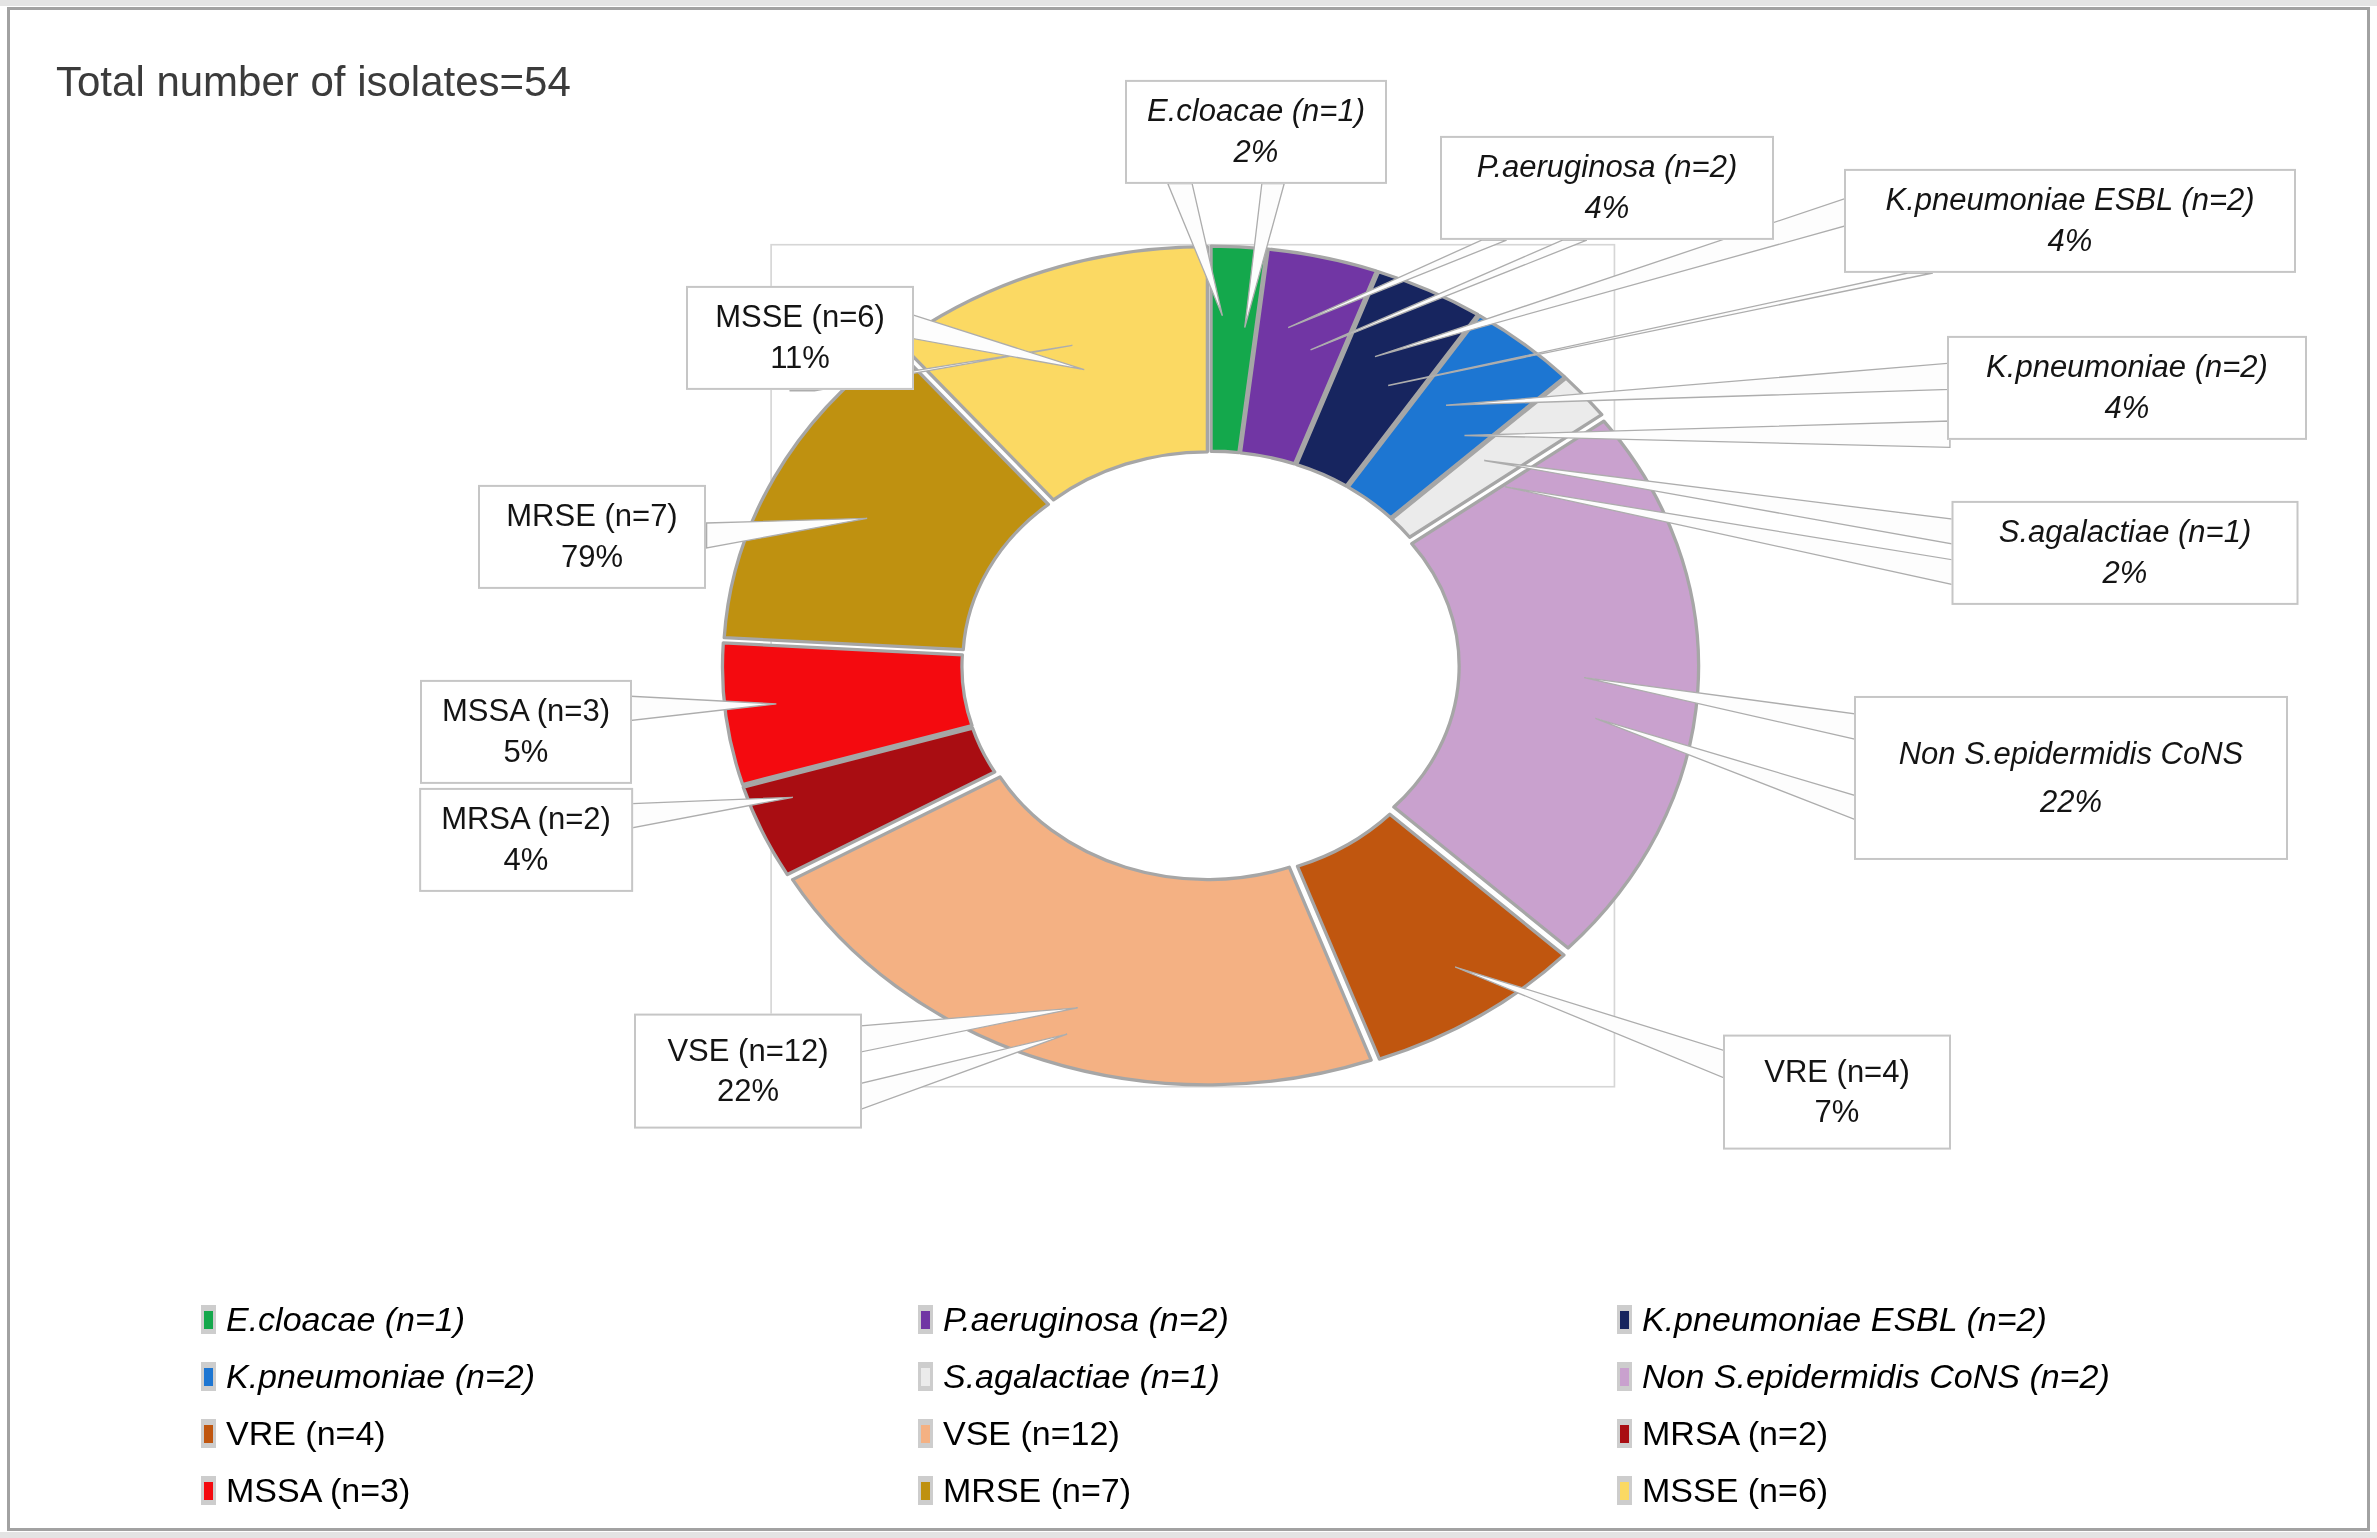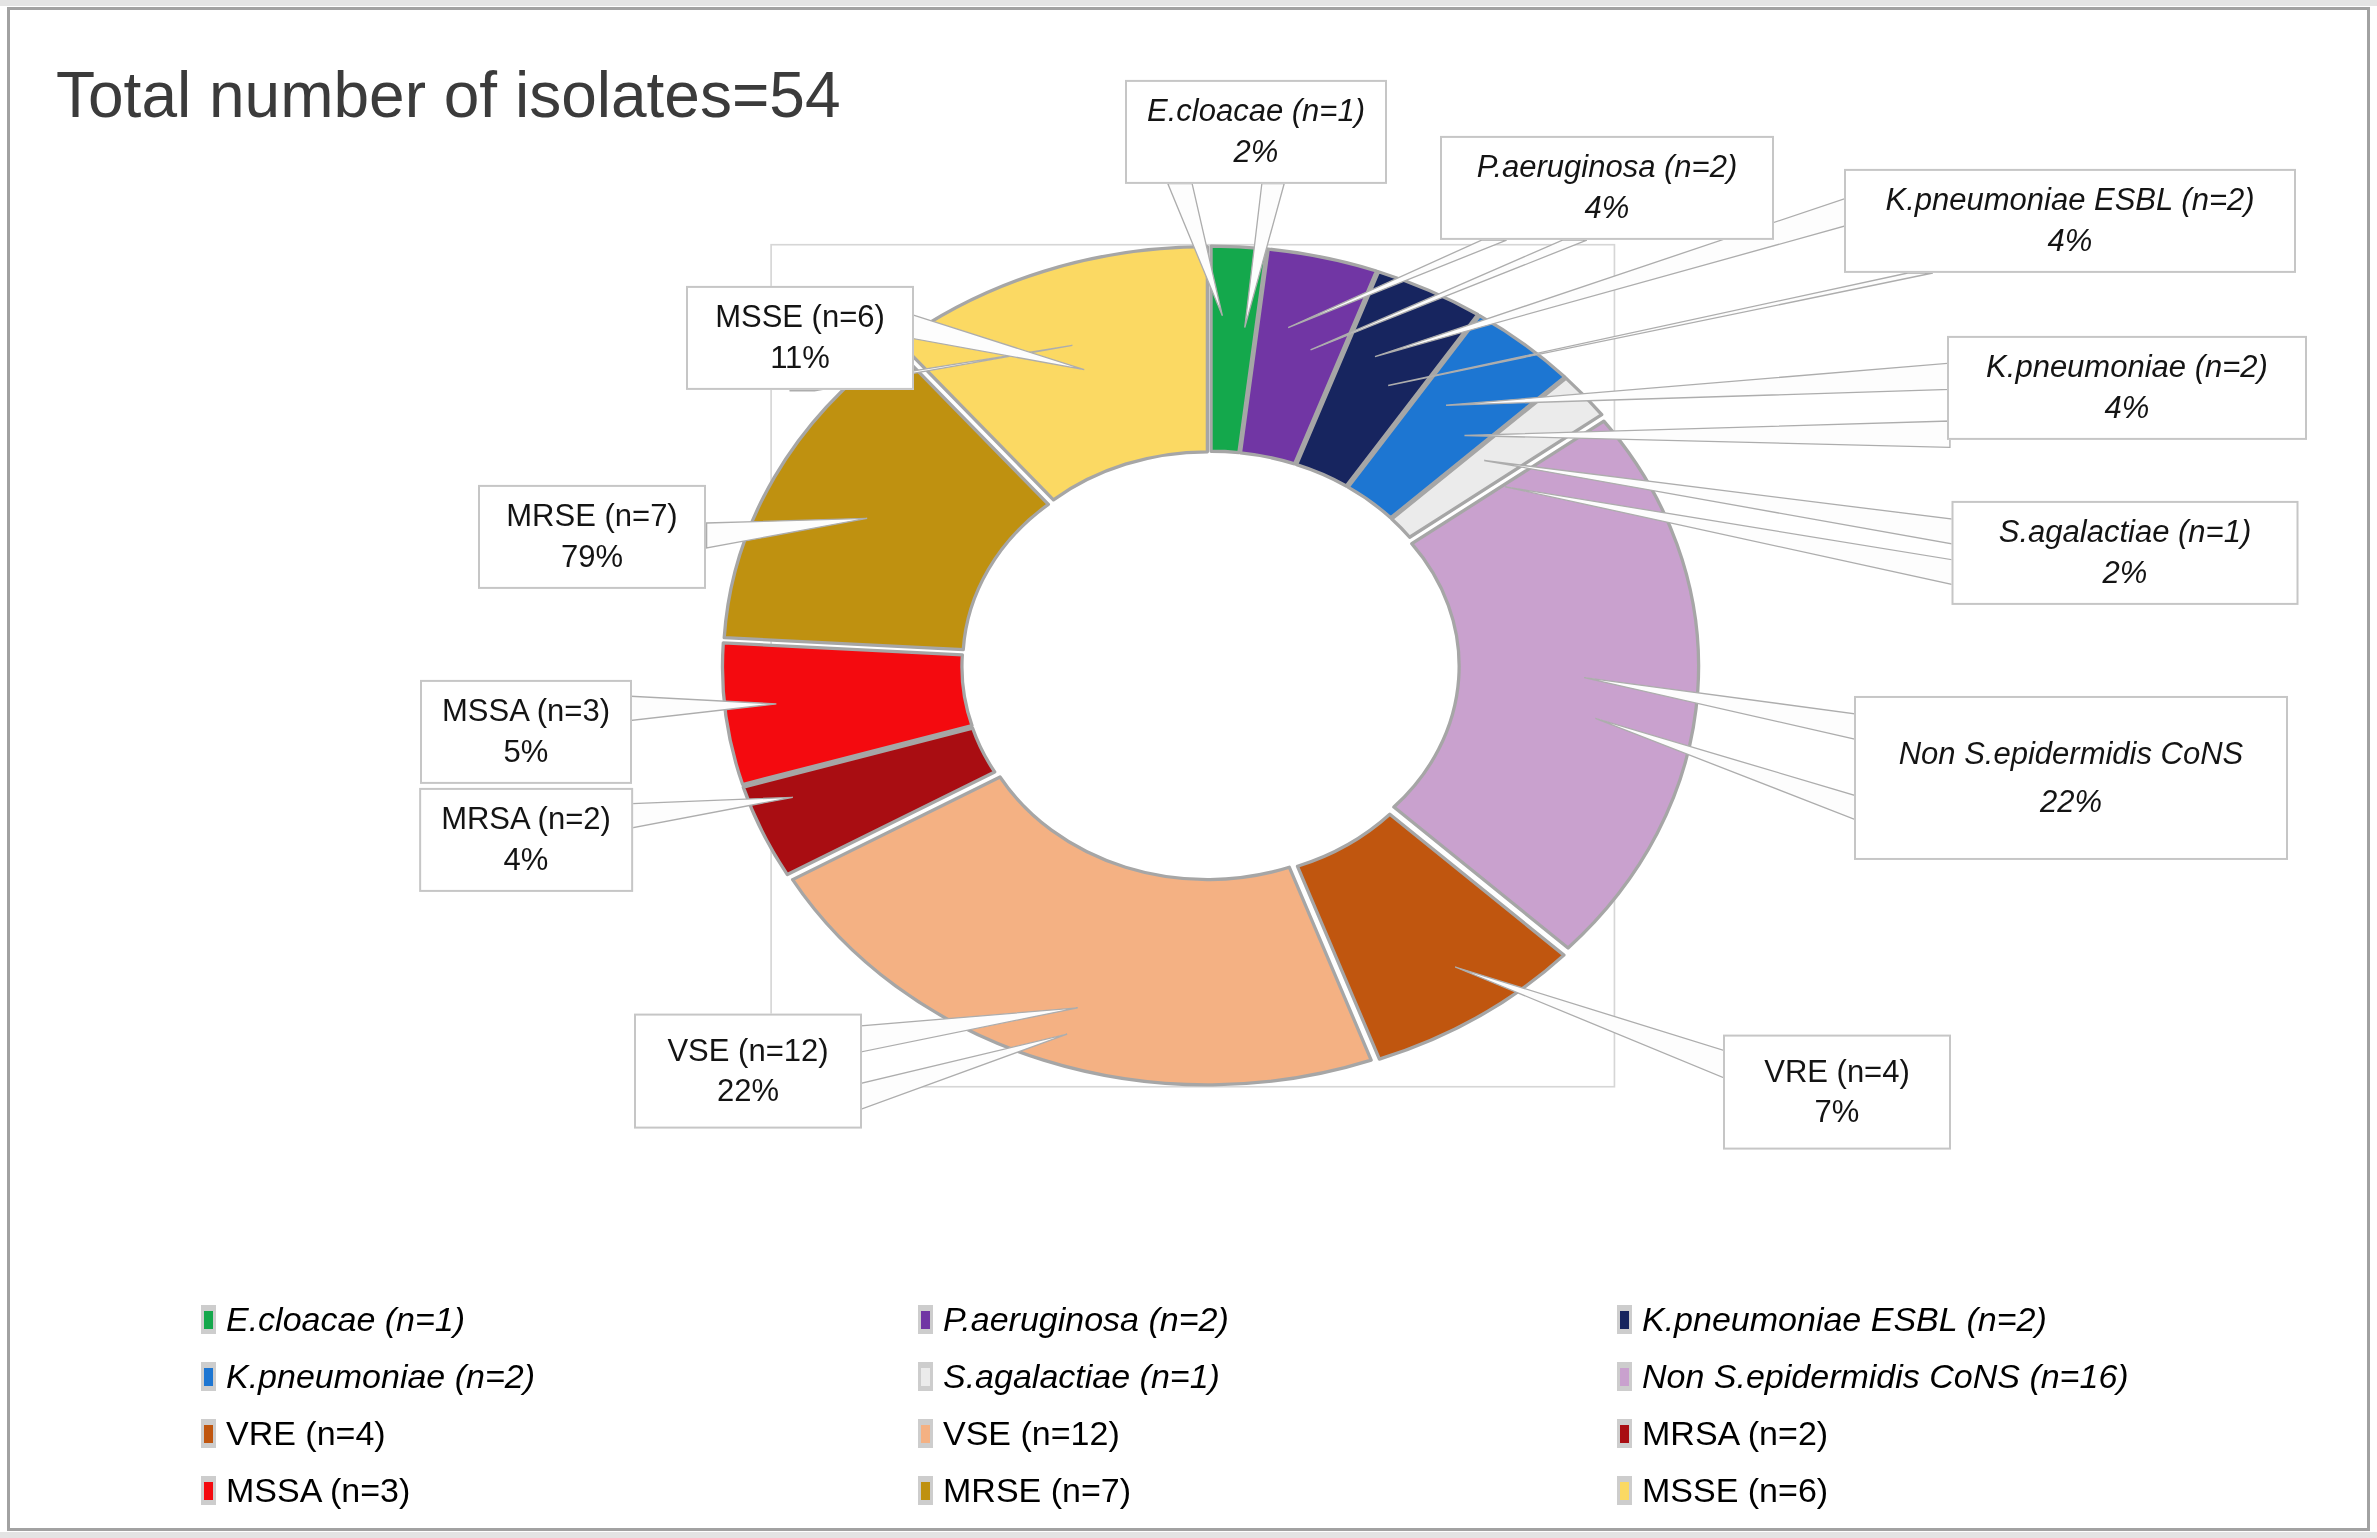--- a/index.html
+++ b/index.html
@@ -1,21 +1,21 @@
 <!DOCTYPE html>
 <html style="font-size:10.5px"><head>
 <meta charset="utf-8">
 <style>
   html,body{margin:0;padding:0;background:#ffffff;}
   body{width:2377px;height:1538px;position:relative;overflow:hidden;
        font-family:"Liberation Sans", sans-serif;}
   .top-strip{position:absolute;top:0;left:0;right:0;height:6px;background:#E4E4E4;}
   .bottom-strip{position:absolute;bottom:0;left:0;right:0;height:6px;background:#E4E4E4;}
   .frame{position:absolute;inset:7.2px;border:3.3px solid #A2A2A2;background:#FFFFFF;}
-  .page-title{position:absolute;left:56px;top:58px;font-size:64px;color:#3B3B3B;
+  .page-title{position:absolute;left:56px;top:58px;font-size:42px;color:#3B3B3B;
               letter-spacing:0px;white-space:nowrap;}
   svg.chart-layer{position:absolute;left:0;top:0;}
   .callout{position:absolute;transform:translate(-50%,-50%);background:#FFFFFF;
            border:2px solid #C6C6C6;color:#141414;font-size:31px;line-height:1.32;
            text-align:center;padding:9.2px 20px;white-space:nowrap;z-index:5;}
   .callout.it{font-style:italic;}
   .c1{left:1256px;top:132px;min-width:217px;}
   .c2{left:1607px;top:188px;min-width:290px;}
   .c3{left:2070px;top:221px;min-width:408px;}
   .c4{left:2127px;top:388px;min-width:316px;}
@@ -162,21 +162,21 @@
   <div class="legend-item it">
     <span class="swatch">
         <span class="swatch-inner" style="background: rgb(235, 235, 235);"></span>
       </span>
     <span class="legend-label">S.agalactiae (n=1)</span>
   </div>
   <div class="legend-item it">
     <span class="swatch">
         <span class="swatch-inner" style="background: rgb(201, 161, 206);"></span>
       </span>
-    <span class="legend-label">Non S.epidermidis CoNS (n=16)</span>
+    <span class="legend-label">Non S.epidermidis CoNS (n=2)</span>
   </div>
   <div class="legend-item">
     <span class="swatch">
         <span class="swatch-inner" style="background: rgb(192, 86, 15);"></span>
       </span>
     <span class="legend-label">VRE (n=4)</span>
   </div>
   <div class="legend-item">
     <span class="swatch">
         <span class="swatch-inner" style="background: rgb(244, 177, 131);"></span>

